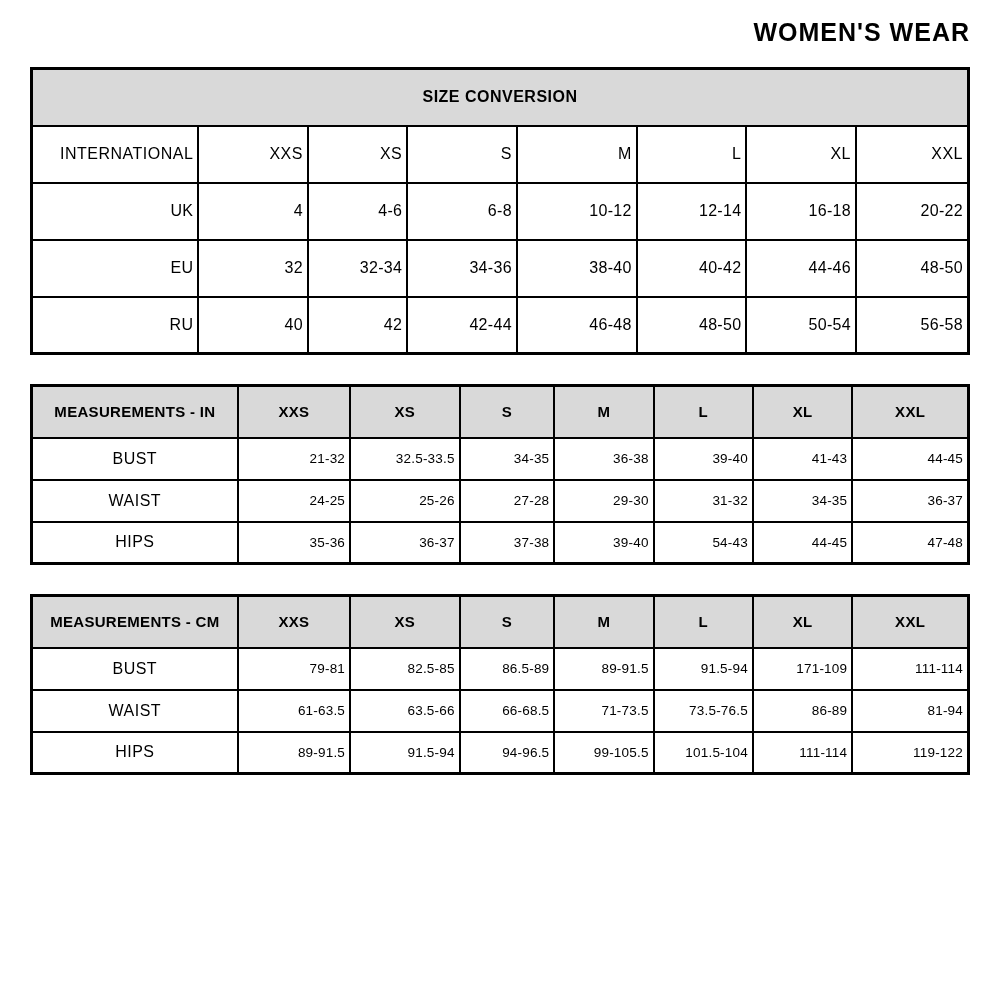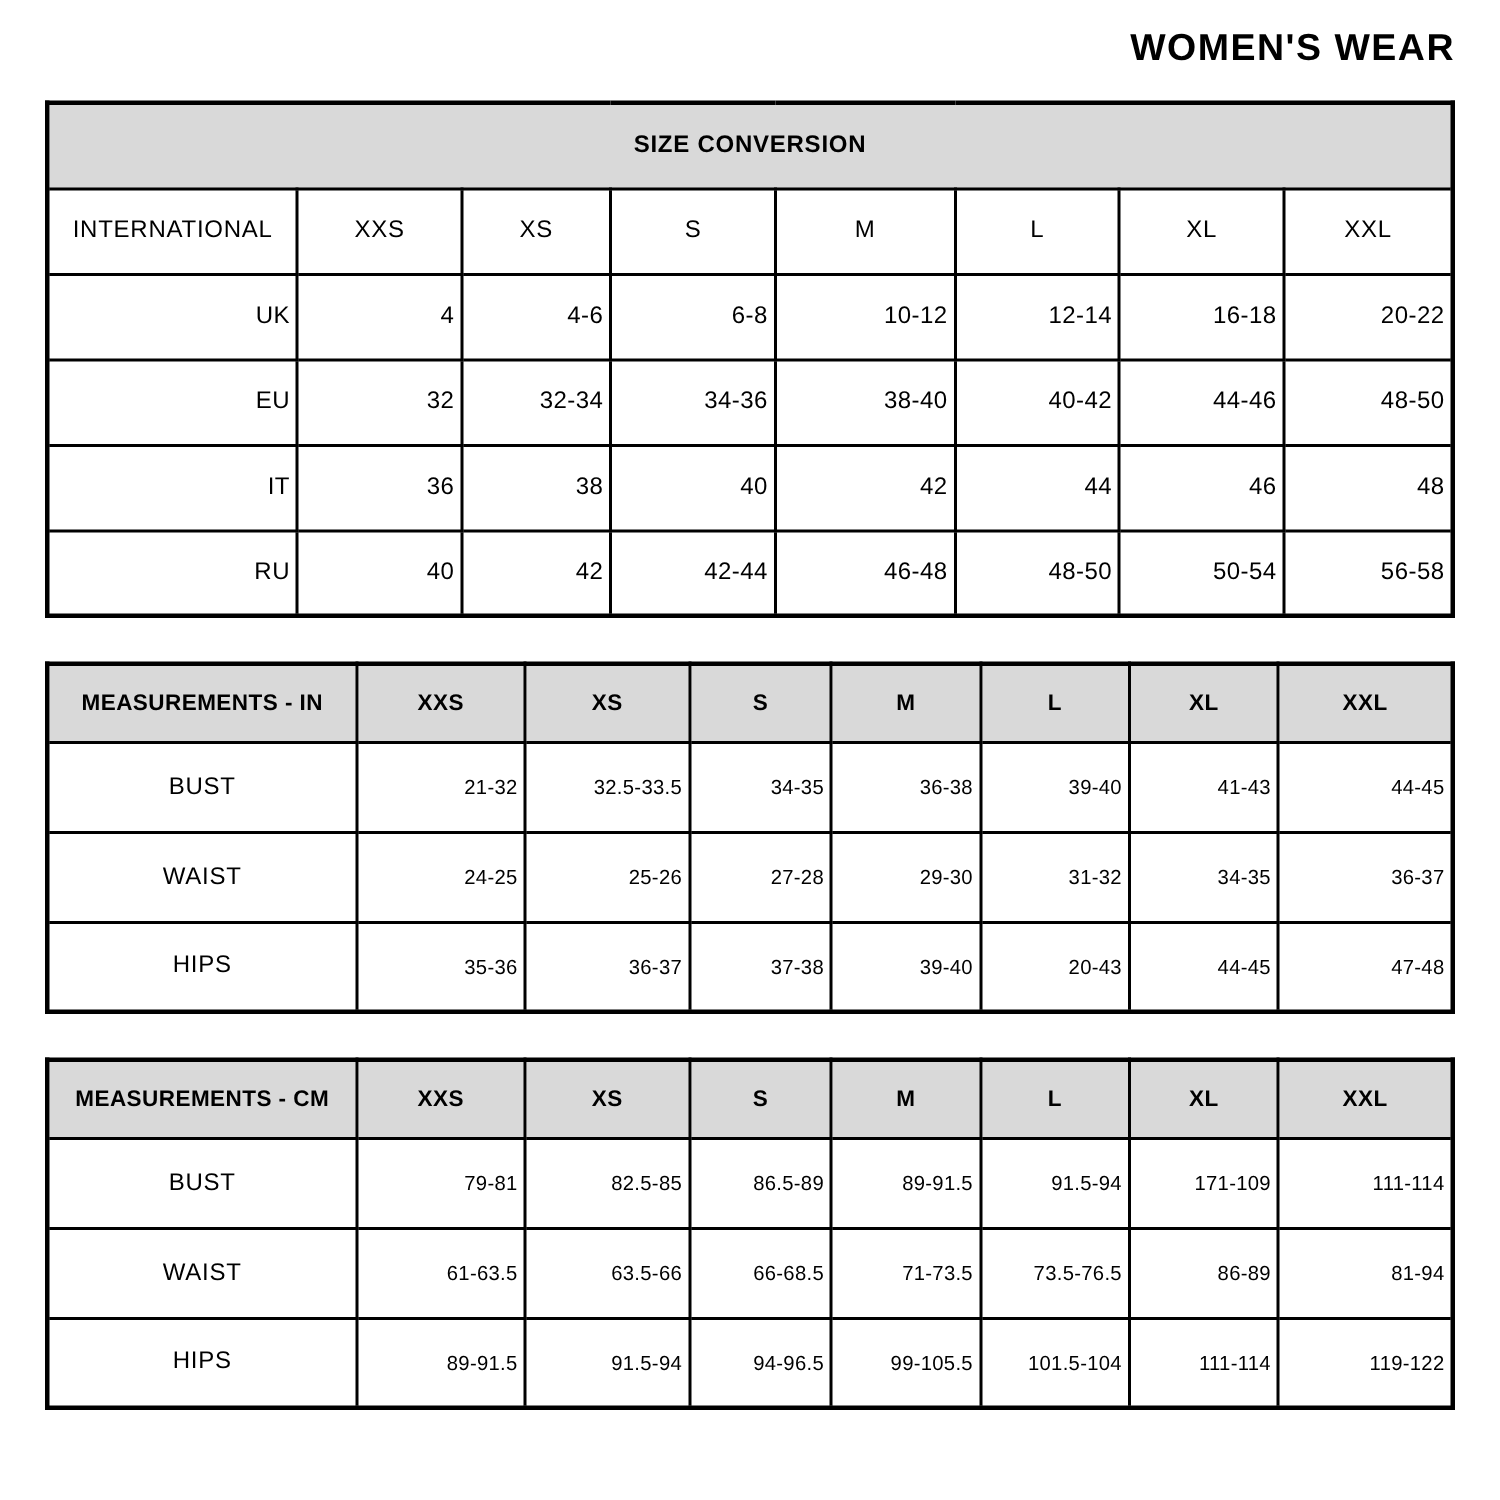--- a/index.html
+++ b/index.html
@@ -44,31 +44,32 @@
     height:44px;
     background:var(--header-bg);
     font-size:16px;
     font-weight:bold;
     letter-spacing:.5px;
   }
   .conv .col-head{
     font-weight:normal;
     font-size:16px;
     letter-spacing:.5px;
+    text-align:right;
   }
   .conv tr{height:57px;}
   .conv td,.conv .row-label{
     font-size:16px;
     font-weight:normal;
     letter-spacing:.3px;
     text-align:right;
   }
   
   .meas thead tr{height:52px;}
-  .meas tbody tr{height:60px;}
+  .meas tbody tr{height:42px;}
   .meas .meas-title,.meas .size-head{
     background:var(--header-bg);
     font-weight:bold;
     font-size:15px;
     letter-spacing:.3px;
   }
   .meas .row-label{
     font-weight:normal;
     font-size:16px;
     letter-spacing:.5px;
@@ -128,30 +129,20 @@
           <th class="row-label">EU</th>
           <td class="val">32</td>
           <td class="val">32-34</td>
           <td class="val">34-36</td>
           <td class="val">38-40</td>
           <td class="val">40-42</td>
           <td class="val">44-46</td>
           <td class="val">48-50</td>
         </tr>
         <tr>
-          <th class="row-label">IT</th>
-          <td class="val">36</td>
-          <td class="val">38</td>
-          <td class="val">40</td>
-          <td class="val">42</td>
-          <td class="val">44</td>
-          <td class="val">46</td>
-          <td class="val">48</td>
-        </tr>
-        <tr>
           <th class="row-label">RU</th>
           <td class="val">40</td>
           <td class="val">42</td>
           <td class="val">42-44</td>
           <td class="val">46-48</td>
           <td class="val">48-50</td>
           <td class="val">50-54</td>
           <td class="val">56-58</td>
         </tr>
       </tbody>
@@ -202,21 +193,21 @@
           <td class="val">31-32</td>
           <td class="val">34-35</td>
           <td class="val">36-37</td>
         </tr>
         <tr>
           <th class="row-label">HIPS</th>
           <td class="val">35-36</td>
           <td class="val">36-37</td>
           <td class="val">37-38</td>
           <td class="val">39-40</td>
-          <td class="val">20-43</td>
+          <td class="val">54-43</td>
           <td class="val">44-45</td>
           <td class="val">47-48</td>
         </tr>
       </tbody>
   </table>
 
   <div class="tbl-gap"></div>
 
   <table class="meas">
     <colgroup>

